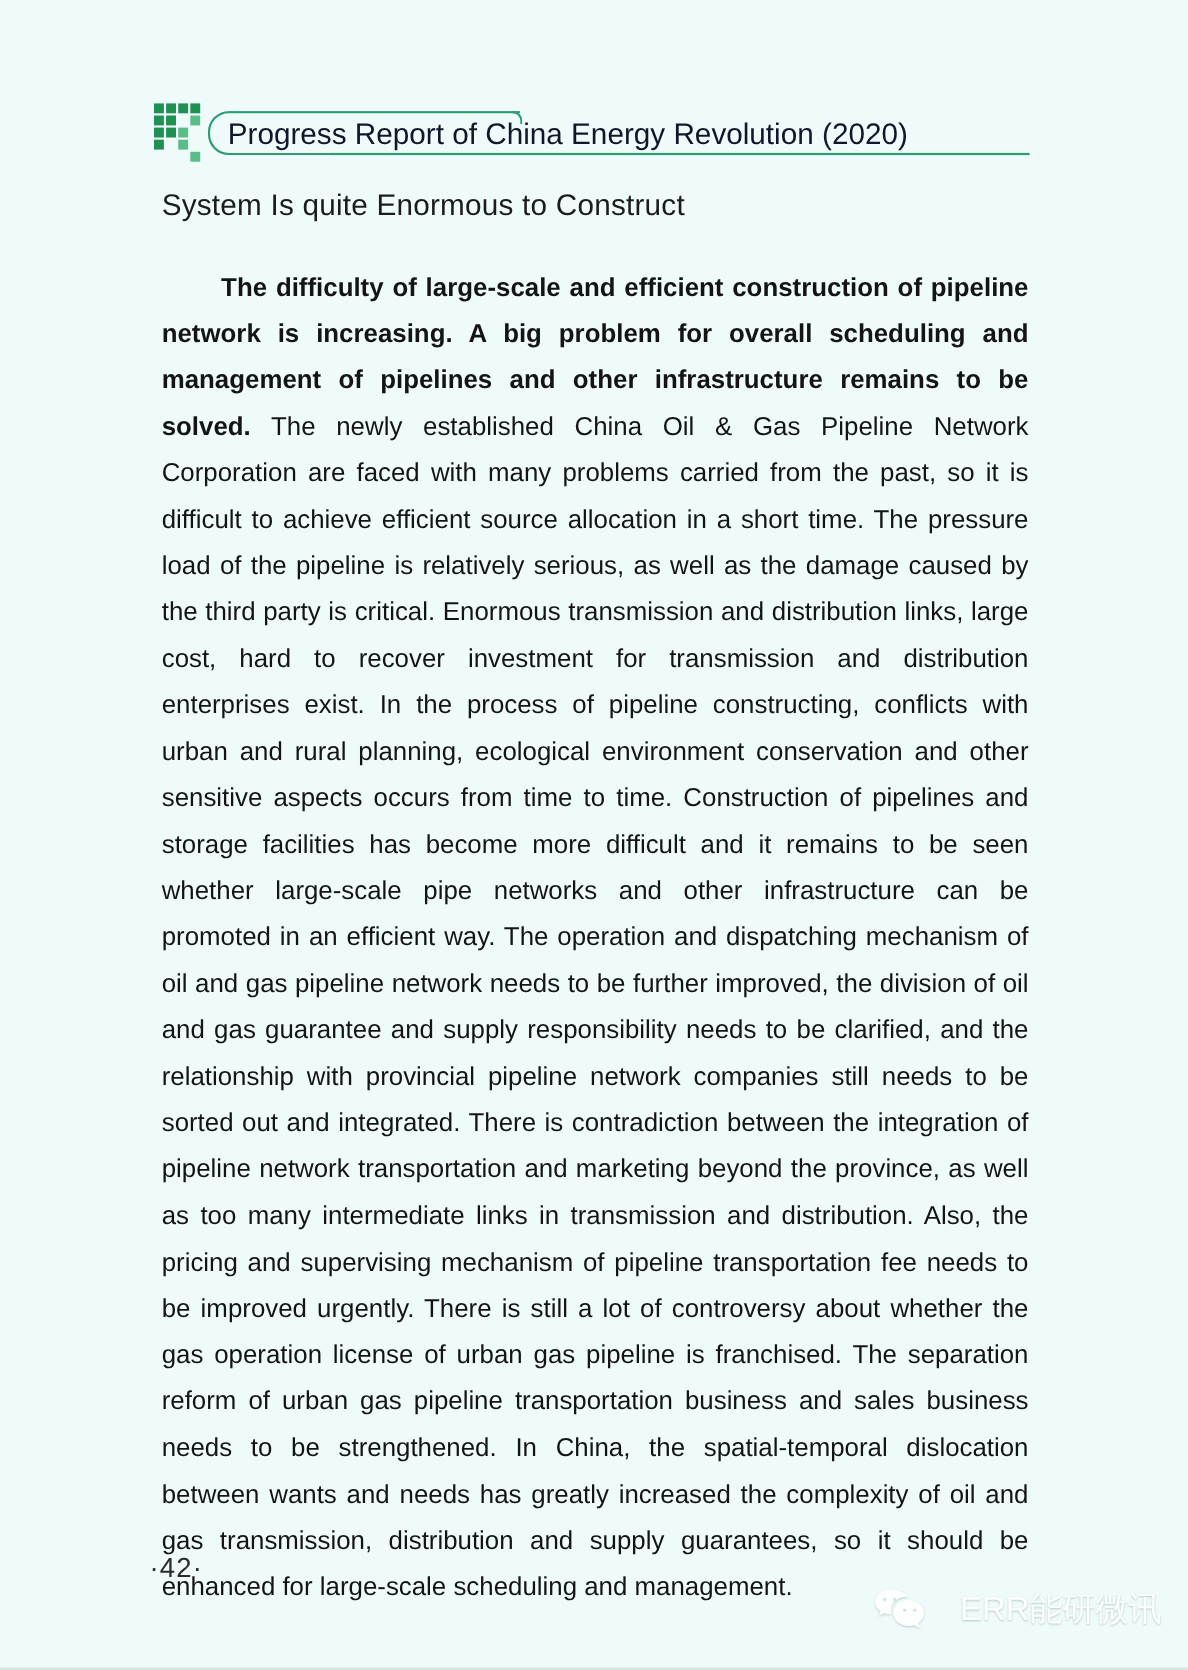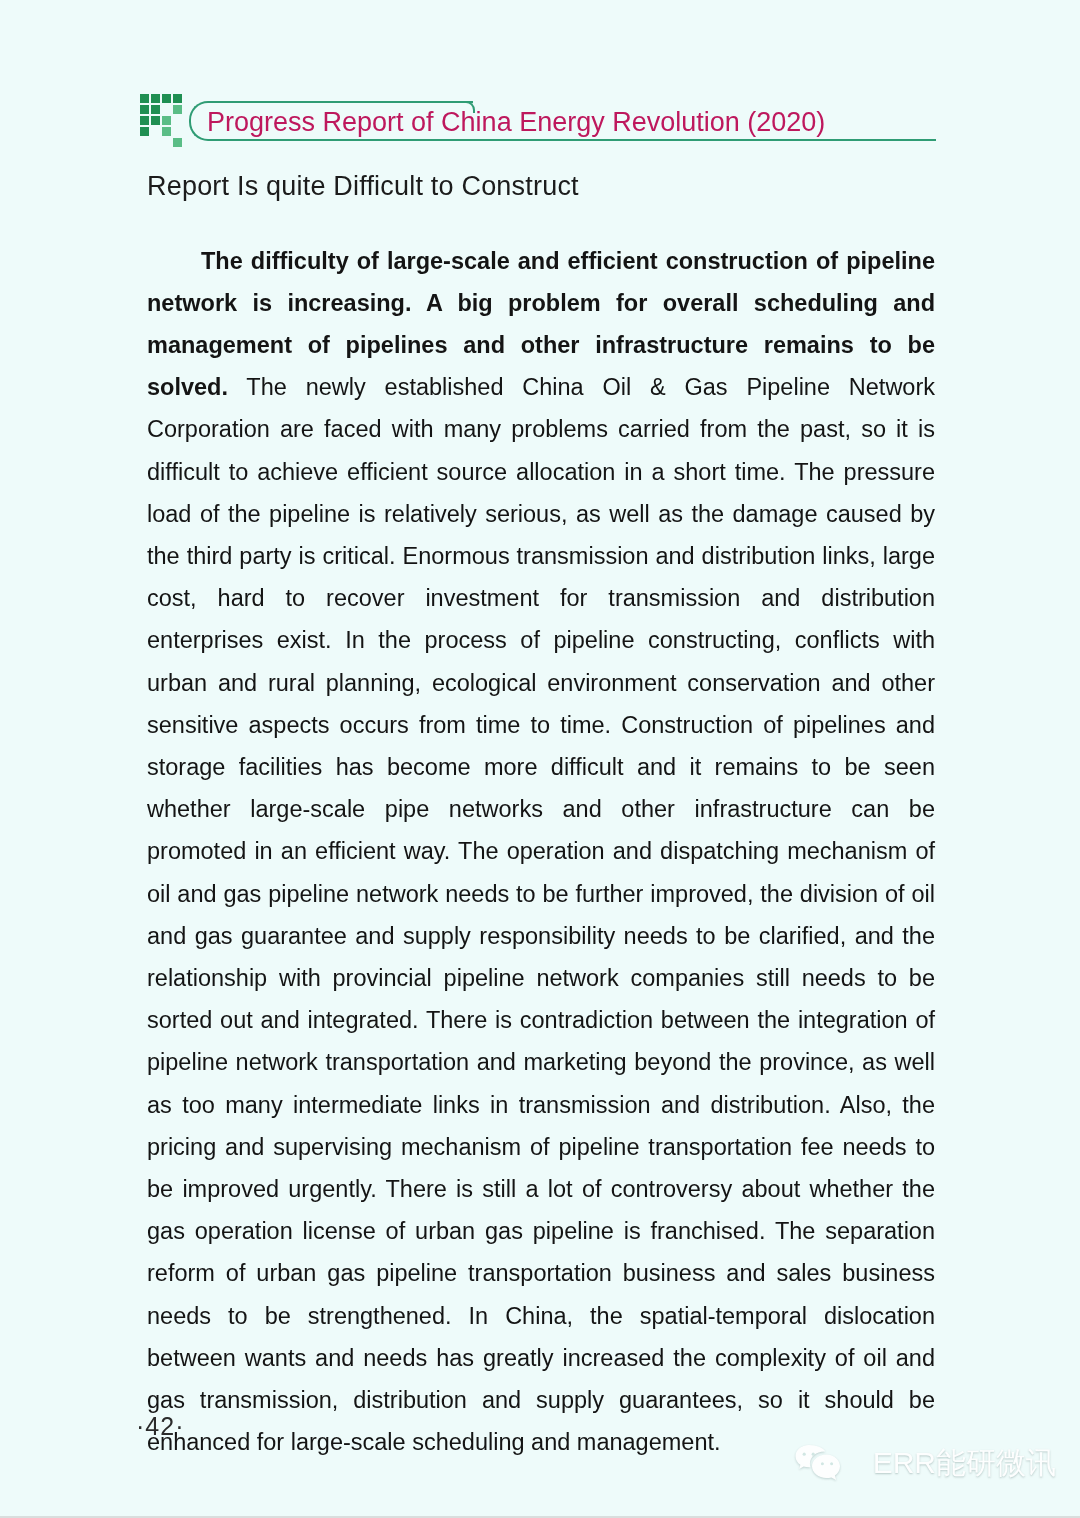--- a/index.html
+++ b/index.html
@@ -46,21 +46,21 @@
   .tab-underline{
     position:absolute;left:300px;top:139px;
     width:636px;height:2px;
     background:#2f9c74;
   }
   .header-title{
     position:absolute;left:207px;top:103px;
     width:720px;height:38px;
     line-height:38px;
     font-size:27px;
-    color:#be185d;
+    color:#0f172a;
     white-space:nowrap;
     letter-spacing:0px;
   }
 
   
   .section-heading{
     position:absolute;left:147px;top:171px;
     font-size:27px;
     color:#1c1c1c;
     letter-spacing:0.2px;
@@ -125,21 +125,21 @@
       <div class="logo-cell c0"></div>
       <div class="logo-cell c0"></div>
       <div class="logo-cell c0"></div>
       <div class="logo-cell c2"></div>
     </div>
   <div class="tab-shape"></div>
   <div class="tab-hook"></div>
   <div class="tab-underline"></div>
   <div class="header-title">Progress Report of China Energy Revolution (2020)</div>
 
-  <div class="section-heading">Report Is quite Difficult to Construct</div>
+  <div class="section-heading">System Is quite Enormous to Construct</div>
   <p class="body-paragraph"><span class="lead">The difficulty of large-scale and efficient construction of pipeline network is increasing. A big problem for overall scheduling and management of pipelines and other infrastructure remains to be solved.</span><span> The newly established China Oil &amp; Gas Pipeline Network Corporation are faced with many problems carried from the past, so it is difficult to achieve efficient source allocation in a short time. The pressure load of the pipeline is relatively serious, as well as the damage caused by the third party is critical. Enormous transmission and distribution links, large cost, hard to recover investment for transmission and distribution enterprises exist. In the process of pipeline constructing, conflicts with urban and rural planning, ecological environment conservation and other sensitive aspects occurs from time to time. Construction of pipelines and storage facilities has become more difficult and it remains to be seen whether large-scale pipe networks and other infrastructure can be promoted in an efficient way. The operation and dispatching mechanism of oil and gas pipeline network needs to be further improved, the division of oil and gas guarantee and supply responsibility needs to be clarified, and the relationship with provincial pipeline network companies still needs to be sorted out and integrated. There is contradiction between the integration of pipeline network transportation and marketing beyond the province, as well as too many intermediate links in transmission and distribution. Also, the pricing and supervising mechanism of pipeline transportation fee needs to be improved urgently. There is still a lot of controversy about whether the gas operation license of urban gas pipeline is franchised. The separation reform of urban gas pipeline transportation business and sales business needs to be strengthened. In China, the spatial-temporal dislocation between wants and needs has greatly increased the complexity of oil and gas transmission, distribution and supply guarantees, so it should be enhanced for large-scale scheduling and management.</span></p>
 
   <div class="page-number">·42·</div>
 
   <div class="watermark">
     <svg class="watermark-icon" viewBox="0 0 52 44" xmlns="http://www.w3.org/2000/svg">
       <g fill="#ffffff">
         <path d="M16 4 C8.5 4 2.5 9 2.5 15.2 c0 3.5 1.9 6.6 4.9 8.6 l-1.2 4.1 4.5-2.4 c1.6 0.5 3.4 0.8 5.3 0.8 0.5 0 1 0 1.5-0.1 -0.4-1.1-0.6-2.3-0.6-3.5 0-6.8 6.4-12.2 14.2-12.2 0.4 0 0.8 0 1.2 0 C30.6 7.2 24 4 16 4 Z"></path>
         <path d="M33.5 13.5 c-8 0-14.5 5.3-14.5 11.8 0 6.5 6.5 11.8 14.5 11.8 1.7 0 3.3-0.2 4.8-0.7 l4.9 2.6-1.3-4.4 c3.1-2.1 5.1-5.4 5.1-9.3 0-6.5-6.5-11.8-13.5-11.8 Z"></path>
       </g>

